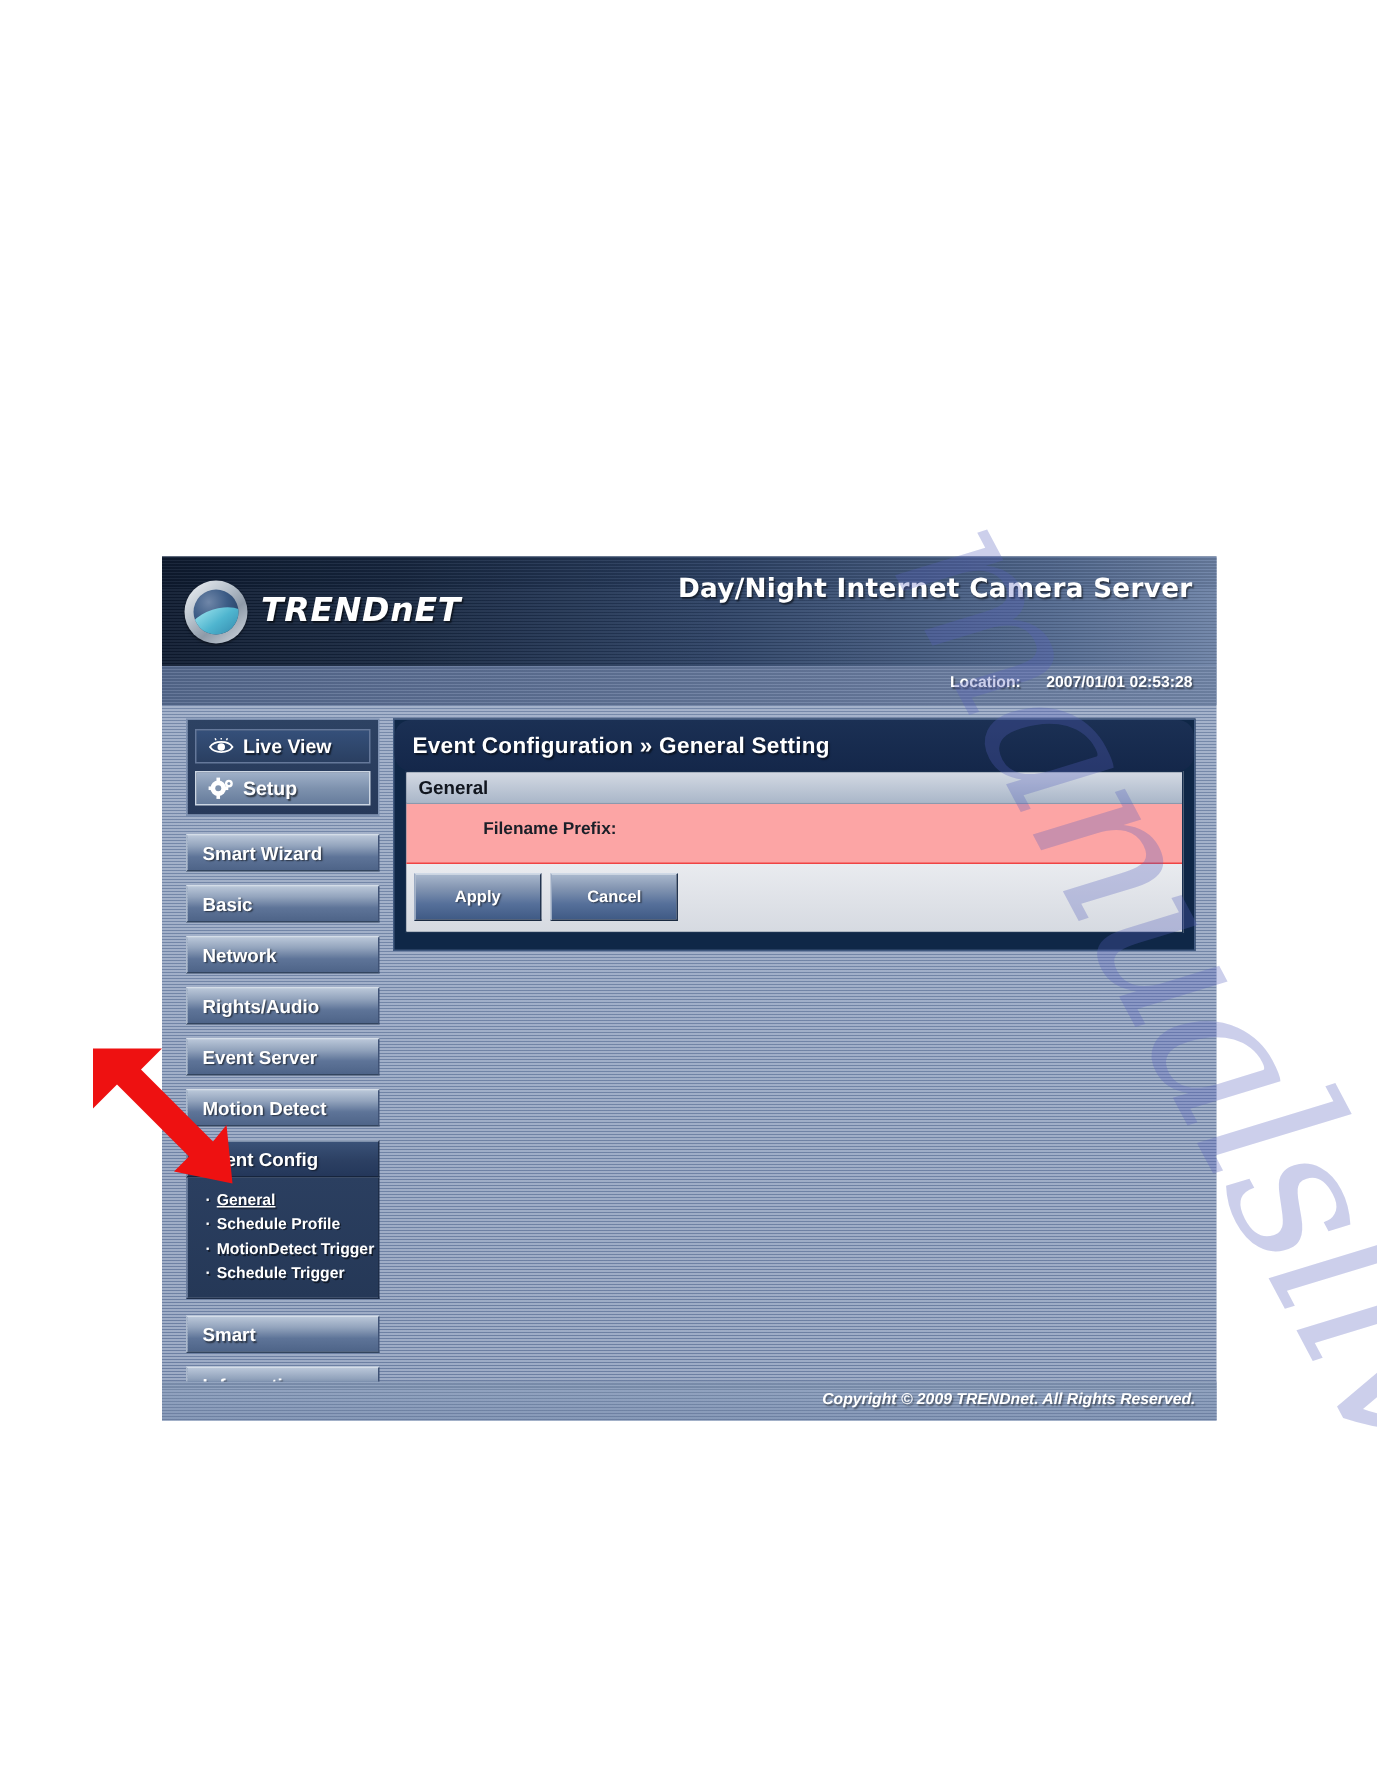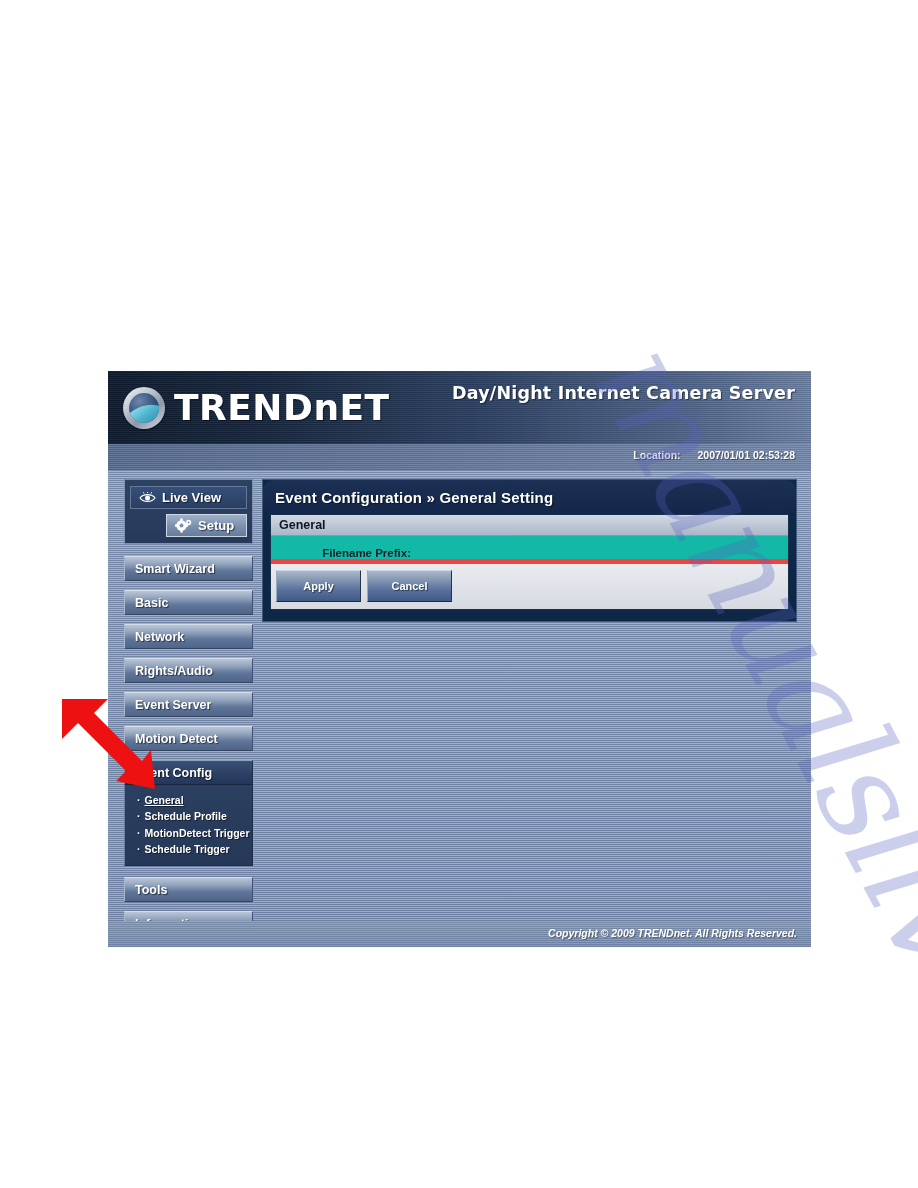--- a/index.html
+++ b/index.html
@@ -101,26 +101,27 @@
     position: absolute;
     left: -4px; top: 13px;
     width: 40px; height: 22px;
     border-radius: 50%;
     background: linear-gradient(160deg, #9fe4ee 0%, #4fb5cf 45%, #2e7fa5 100%);
     transform: rotate(-18deg);
   }
   .logo-text {
     margin-left: 9px;
     font-family: "DejaVu Sans", sans-serif;
-    font-size: 36px;
+    font-size: 22px;
     font-weight: 700;
     color: #ffffff;
     letter-spacing: 0.5px;
     text-shadow: 1px 1px 1px rgba(0,0,0,0.55);
     line-height: 1;
+    font-style: italic;
   }
   .header-titles {
     position: absolute;
     right: 16px;
     top: 12px;
     text-align: right;
     color: #ffffff;
     text-shadow: 1px 1px 1px rgba(0,0,0,0.5);
   }
   .header-title-main {
@@ -195,21 +196,20 @@
     color: #ffffff;
     font-size: 13px;
     font-weight: 700;
     text-shadow: 1px 1px 1px rgba(0,0,0,0.6);
     background: linear-gradient(to bottom, #35507a 0%, #2a3f61 100%);
   }
   .nav-top-btn:last-child { margin-bottom: 0; }
   .nav-top-btn.active {
     background: linear-gradient(to bottom, #9fb0c8 0%, #7e92ae 50%, #667c9c 100%);
     border-color: #ccd6e3;
-    margin-left: 36px;
   }
   .nav-icon {
     width: 17px; height: 15px;
     margin-right: 6px;
     flex: none;
     display: flex; align-items: center; justify-content: center;
   }
 
   .nav-btn {
     position: relative;
@@ -294,23 +294,23 @@
     align-items: center;
     padding-left: 8px;
     background: linear-gradient(to bottom, #d3d9e3 0%, #aab7c9 100%);
     border-bottom: 1px solid #8a99ae;
     color: #11161f;
     font-size: 12.5px;
     font-weight: 700;
   }
   .form-row {
     display: flex;
-    background: #14b8a6;
-    padding: 9px 0 0 0;
-    border-bottom: 5px solid #ef4444;
+    background: #fca5a5;
+    padding: 9px 0 16px 0;
+    border-bottom: 1px solid #ef4444;
   }
   .form-label {
     width: 148px;
     text-align: right;
     padding-right: 8px;
     font-size: 11.5px;
     font-weight: 700;
     color: #1a1f28;
     padding-top: 2px;
     box-sizing: border-box;
@@ -486,21 +486,21 @@
         </div>
         <div class="submenu-item">
           <span class="bullet">·</span><span class="sm-label">MotionDetect Trigger</span>
         </div>
         <div class="submenu-item">
           <span class="bullet">·</span><span class="sm-label">Schedule Trigger</span>
         </div>
       </div>
 
       <div class="nav-btn">
-        <span>Tools</span>
+        <span>Smart</span>
       </div>
       <div class="nav-btn">
         <span>Information</span>
       </div>
     </div>
 
     <div class="content-panel">
       <div class="panel-titlebar">Event Configuration » General Setting</div>
 
       <div class="panel-inner">

